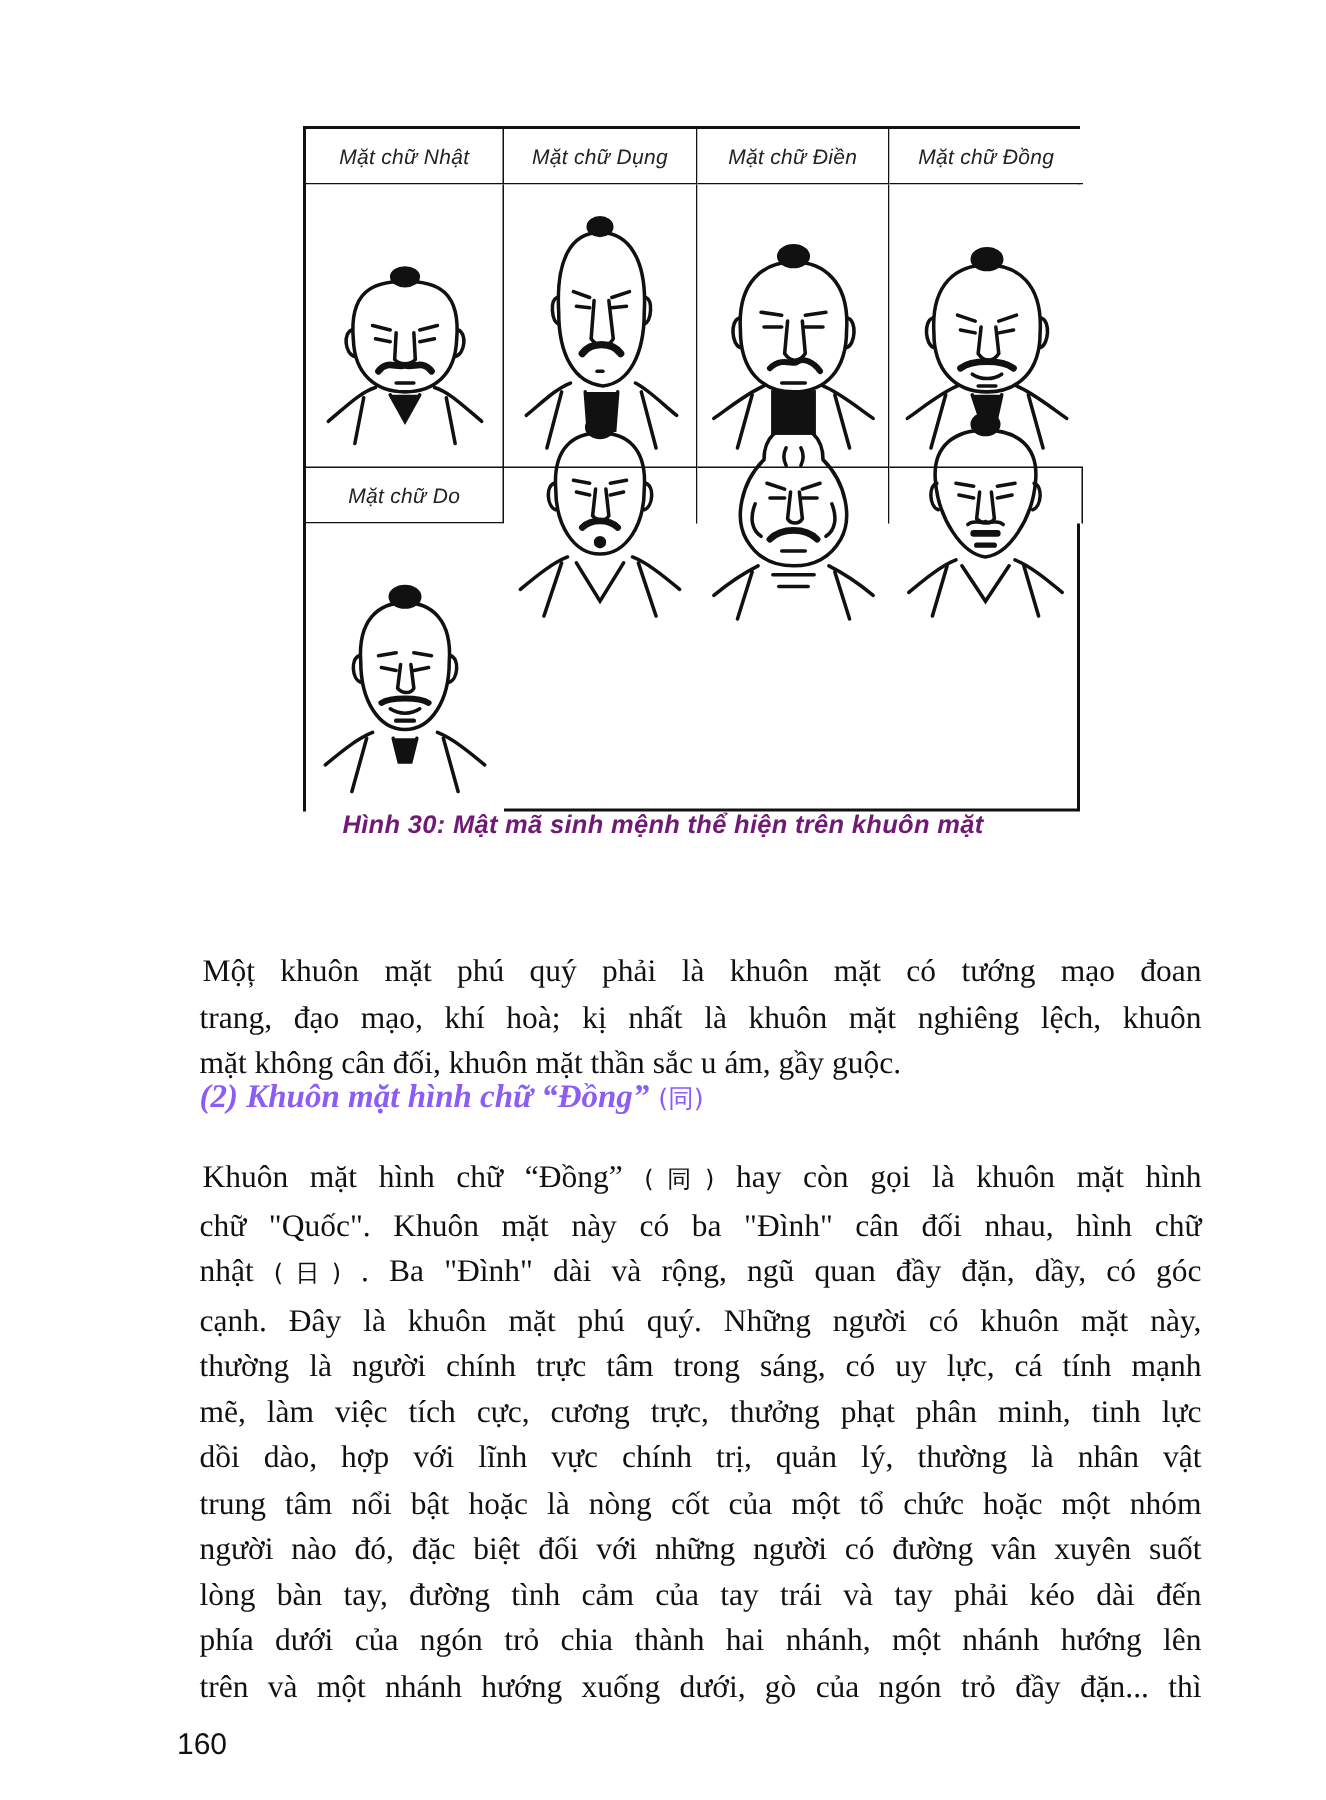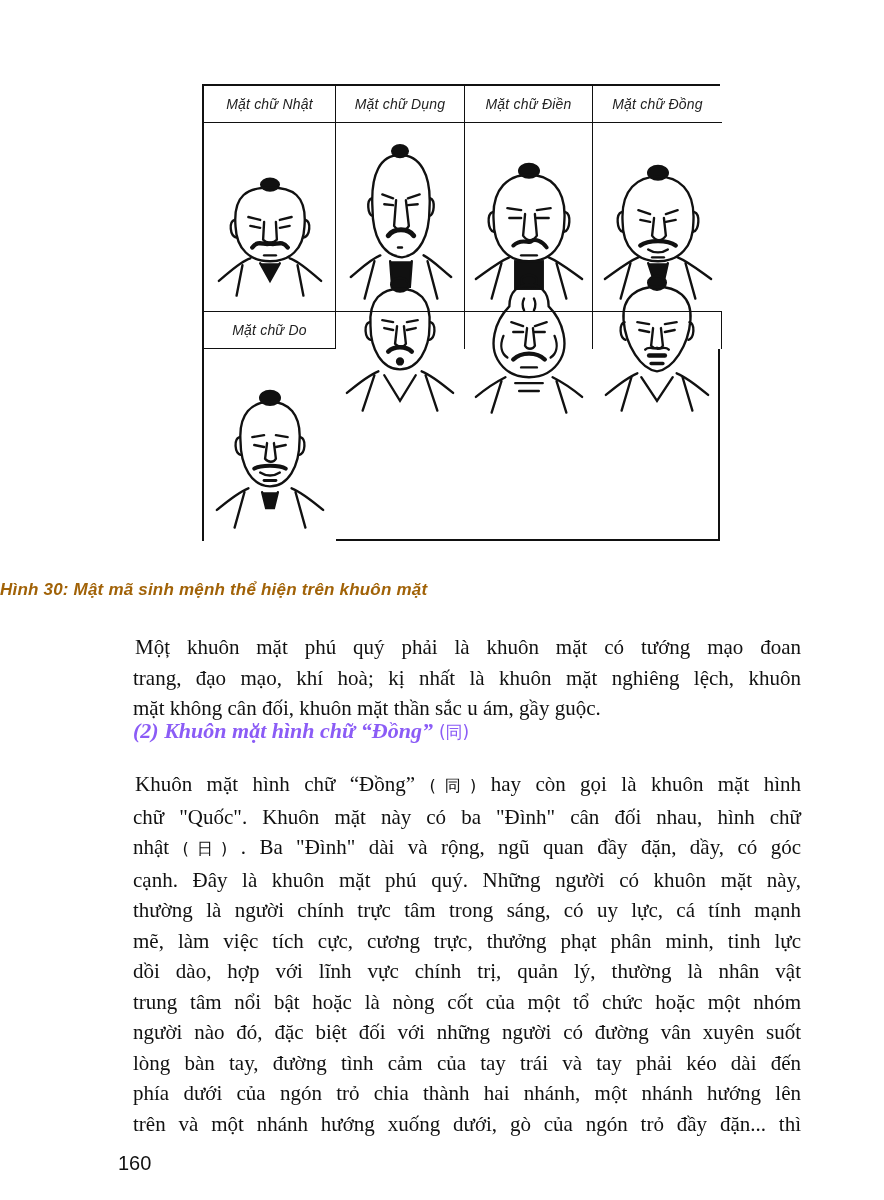--- a/index.html
+++ b/index.html
@@ -12,23 +12,23 @@
           grid-template-columns:132px 129px 128px 129px;
           grid-template-rows:37px 189px 37px 194px; }
   .cell { border-right:1.5px solid #111; border-bottom:1.5px solid #111; box-sizing:border-box;
           display:flex; align-items:center; justify-content:center; background:#fff; }
   .cell.lastcol { border-right:none; }
   .cell.lastrow { border-bottom:none; }
   .label { font-family:"Liberation Sans", sans-serif; font-style:italic; font-size:14px; color:#222; letter-spacing:0.2px; }
   .face svg { width:118px; height:170px; }
   .face.tall svg { height:178px; }
 
-  .caption { position:absolute; left:0; width:884px; top:580px; text-align:left;
+  .caption { position:absolute; left:0; width:884px; top:540px; text-align:center;
              font-family:"Liberation Sans", sans-serif; font-weight:bold; font-style:italic;
-             font-size:17px; color:#a16207; letter-spacing:0.2px; }
+             font-size:17px; color:#701a75; letter-spacing:0.2px; }
 
   .body-text { position:absolute; left:133px; width:668px; font-family:"Liberation Serif", serif;
                font-size:21px; line-height:30.5px; color:#111; text-align:justify; }
   .p1 { top:606px; }
   .p1, .p2 { text-indent:0;margin-top:26px; }
   .line { display:block; text-align:justify; text-align-last:justify; white-space:nowrap; }
   .line.first { padding-left:2px; }
   .line.last { text-align-last:left;font-family:Liberation Serif, serif; }
   .heading { position:absolute; left:133px; top:706px; font-family:"Liberation Serif", serif;
              font-weight:bold; font-style:italic; font-size:22px; color:#8b5cf6;margin-top:12px; }

